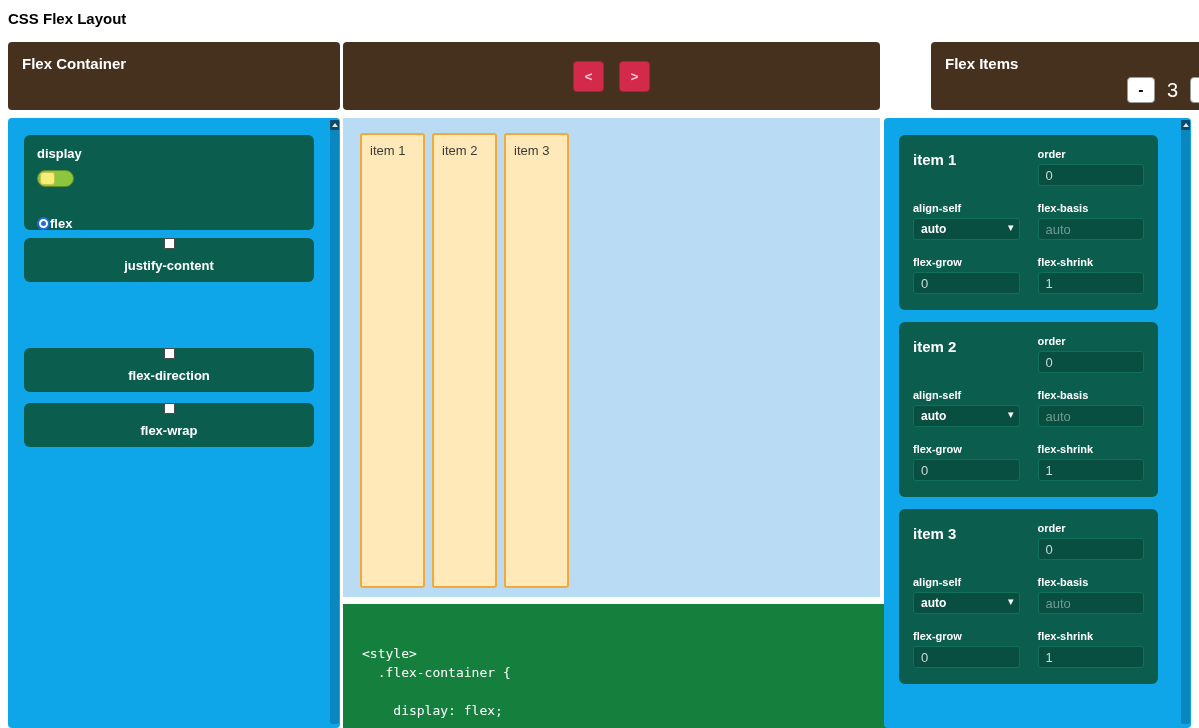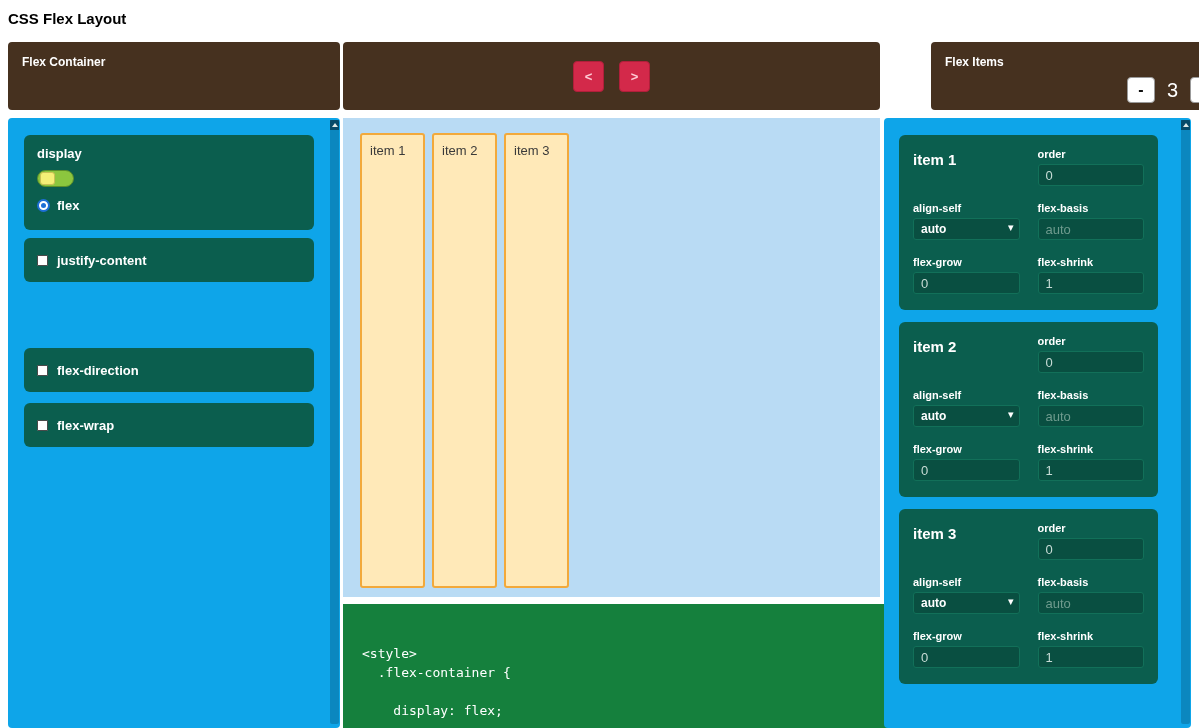--- a/index.html
+++ b/index.html
@@ -4,21 +4,21 @@
 <style>
   * { margin:0; padding:0; box-sizing:border-box; }
   html,body { background:#ffffff; }
   body { font-family:"Liberation Sans", sans-serif; }
   #app { position:relative; width:1199px; height:728px; overflow:hidden; background:#ffffff;padding-left:23px; }
 
   .page-title { position:absolute; left:8px; top:10px; font-size:15px; font-weight:bold; color:#000; }
 
   
   .panel-header { position:absolute; top:42px; height:68px; background:#46311f; color:#fff; border-radius:4px; }
-  .panel-header .hdr-title { position:absolute; left:14px; top:13px; font-size:12px; font-weight:bold; }
+  .panel-header .hdr-title { position:absolute; left:14px; top:13px; font-size:15px; font-weight:bold; }
   #left-header  { left:8px;   width:332px; }
   #mid-header   { left:343px; width:537px; display:flex; align-items:center; justify-content:center; gap:15px; }
   #right-header { left:931px; width:307px; }
 
   .nav-btn { width:31px; height:31px; background:#d3294a; color:#ffccd6; border:1px solid #b01f3a;
              border-radius:4px; font-size:13px; font-weight:bold; cursor:pointer; }
   .example-select { width:281px; height:33px; border:1px solid #8a8a8a; border-radius:4px;
                     font-family:"Liberation Sans",sans-serif; font-size:13px; color:#111;
                     background:#fff; padding-left:8px; }
 
@@ -34,30 +34,30 @@
 
   
   .panel-scroll { position:absolute; top:2px; right:1px; width:9px; height:604px; background:rgba(0,0,0,0.18); border-radius:2px; }
   .scroll-up { position:absolute; top:0; left:0; width:9px; height:10px; background:rgba(0,0,0,0.45);
                display:flex; align-items:center; justify-content:center; }
   .scroll-up .tri { width:0; height:0; border-left:3px solid transparent; border-right:3px solid transparent;
                     border-bottom:4px solid #dfe9e6; }
 
   
   .ctl-box { position:absolute; left:16px; width:290px; background:#0b5e4e; border-radius:6px; color:#fff; }
-  .opt-box { height:44px; display:flex; align-items:center; gap:9px; padding:0 13px; cursor:pointer; }
+  .opt-box { height:44px; display:flex; align-items:center; gap:9px; padding:0 13px; cursor:pointer;flex-direction:column; }
   .opt-label { font-size:13px; font-weight:bold; color:#fff; }
   .checkbox { width:11px; height:11px; background:#fff; border:1px solid #4a4a4a; border-radius:1px; flex:0 0 auto; }
 
   #display-box { top:17px; height:95px; padding:11px 13px; }
   .toggle { position:relative; width:37px; height:17px; margin-top:9px; background:#8cc63e;
             border:1px solid #5d8f2a; border-radius:9px; cursor:pointer; }
   .toggle-knob { position:absolute; left:2px; top:1px; width:15px; height:13px; background:#f4ef76;
                  border:1px solid #c9c055; border-radius:3px; }
-  .radio-row { display:flex; align-items:center; gap:7px; margin-top:11px; }
+  .radio-row { display:flex; align-items:center; margin-top:29px; }
   .radio { position:relative; width:13px; height:13px; border-radius:50%; background:#fff;
            border:2px solid #1d6fd6; flex:0 0 auto; cursor:pointer; }
   .radio-dot { position:absolute; left:50%; top:50%; width:5px; height:5px; margin:-2.5px 0 0 -2.5px;
                border-radius:50%; background:#1d6fd6; }
 
   
   .flex-preview { position:absolute; left:343px; top:118px; width:537px; height:479px;
                   background:#b9dbf4; display:flex; align-items:stretch; gap:7px; padding:15px 17px 9px 17px; }
   .flex-item { width:65px; background:#ffe9b8; border:2px solid #f2a93b; border-radius:3px;
                color:#3a3a3a; font-size:13px; padding:8px 0 0 8px; }

